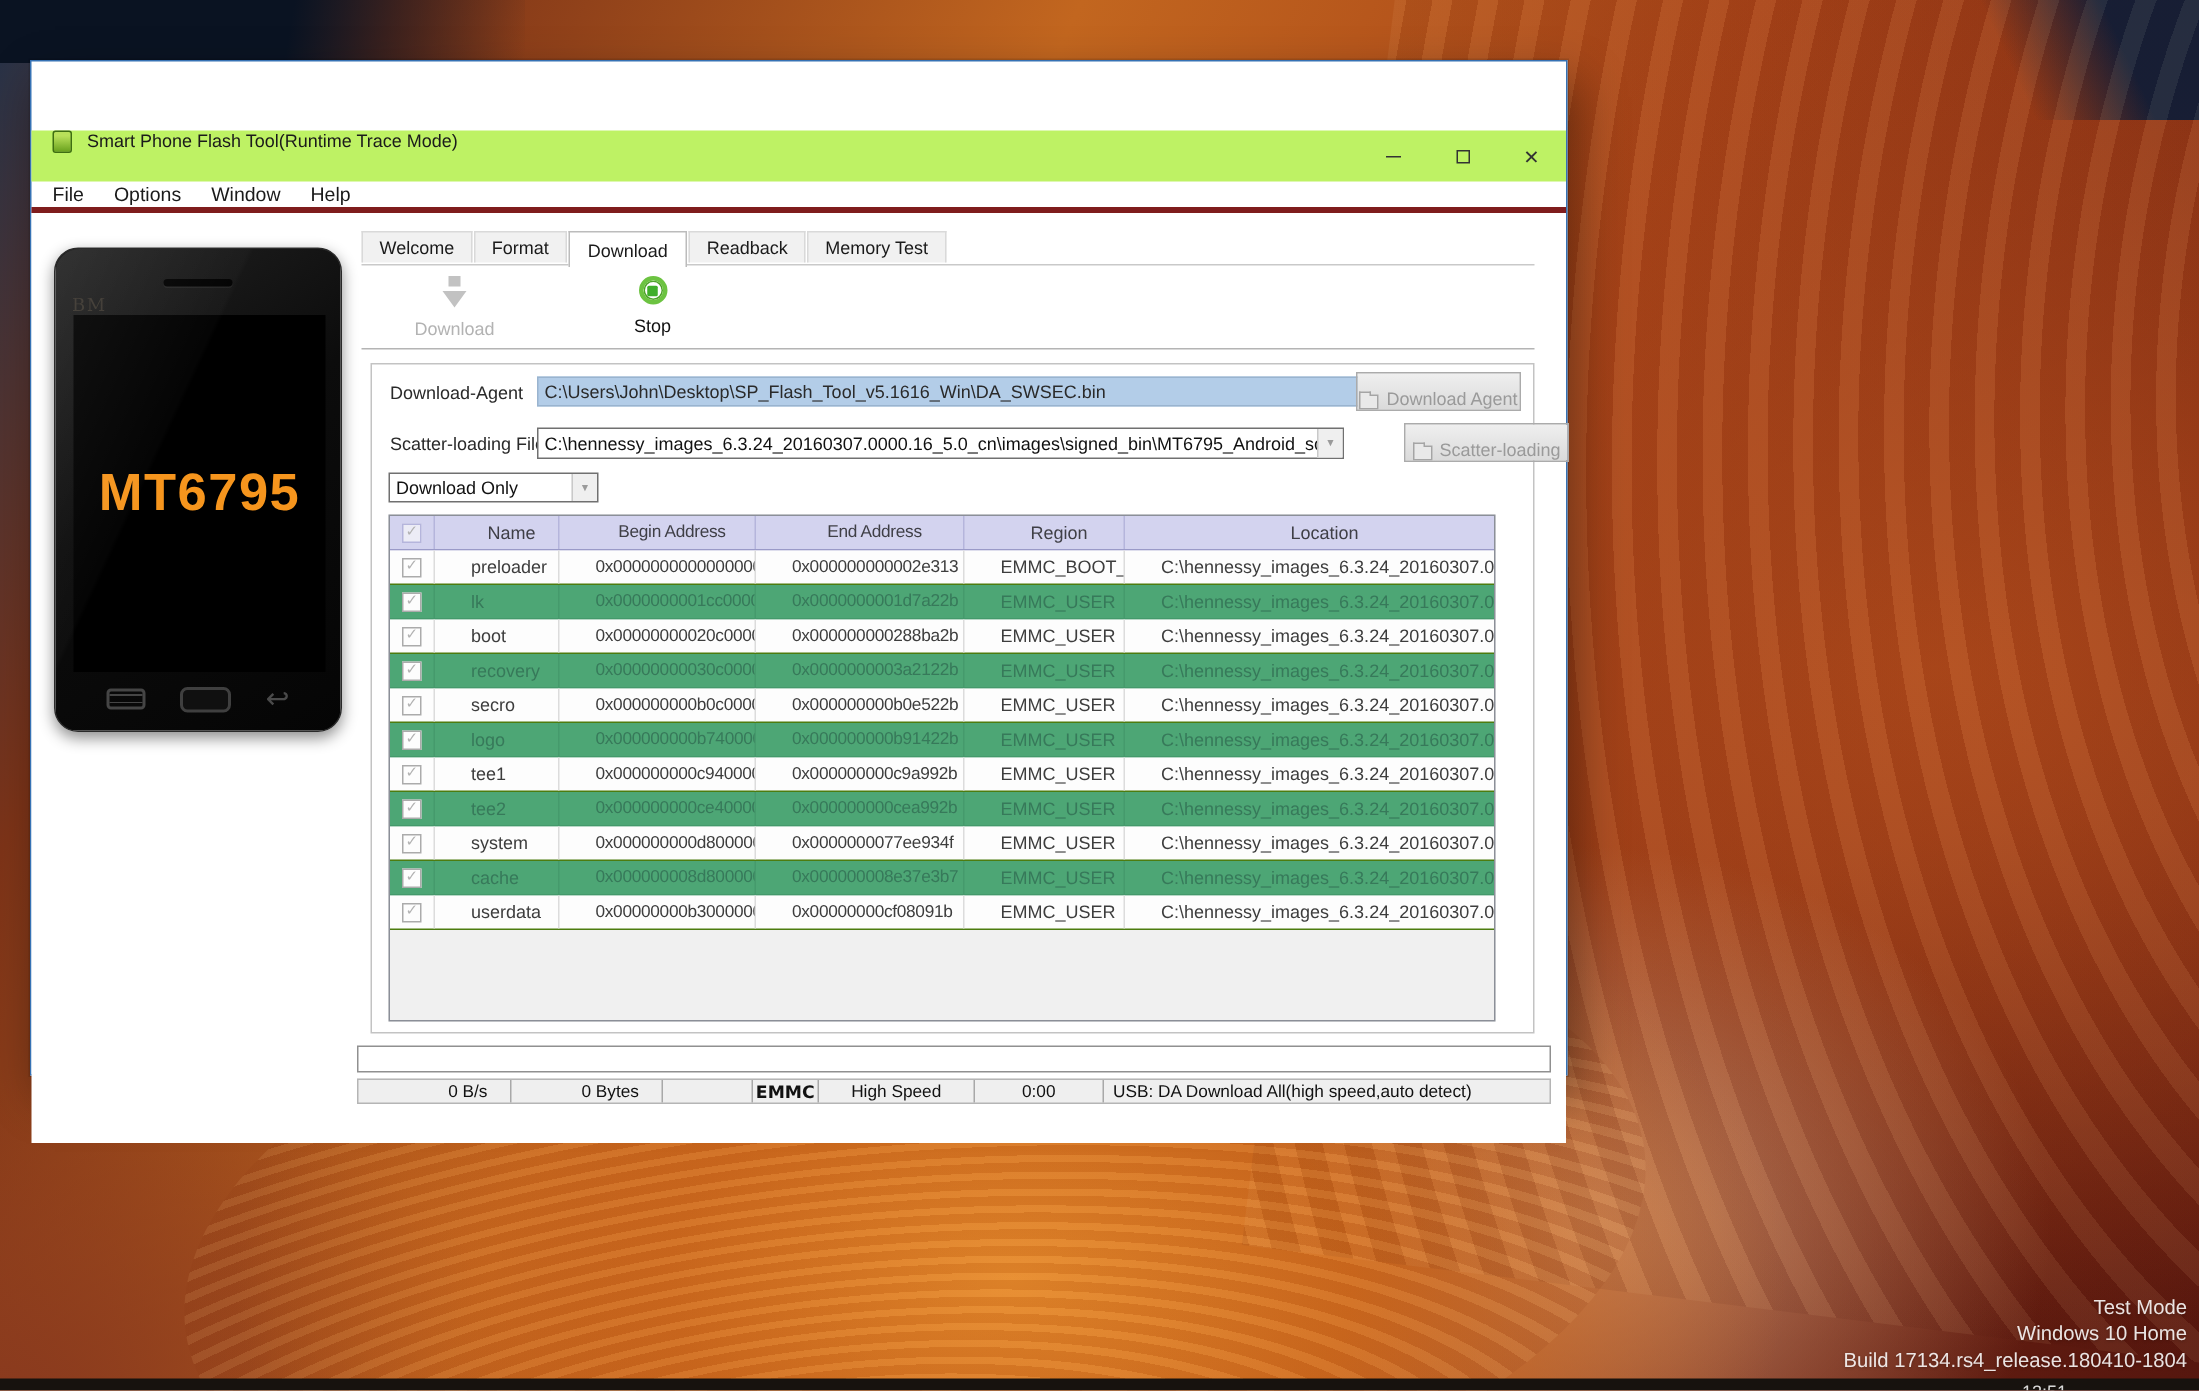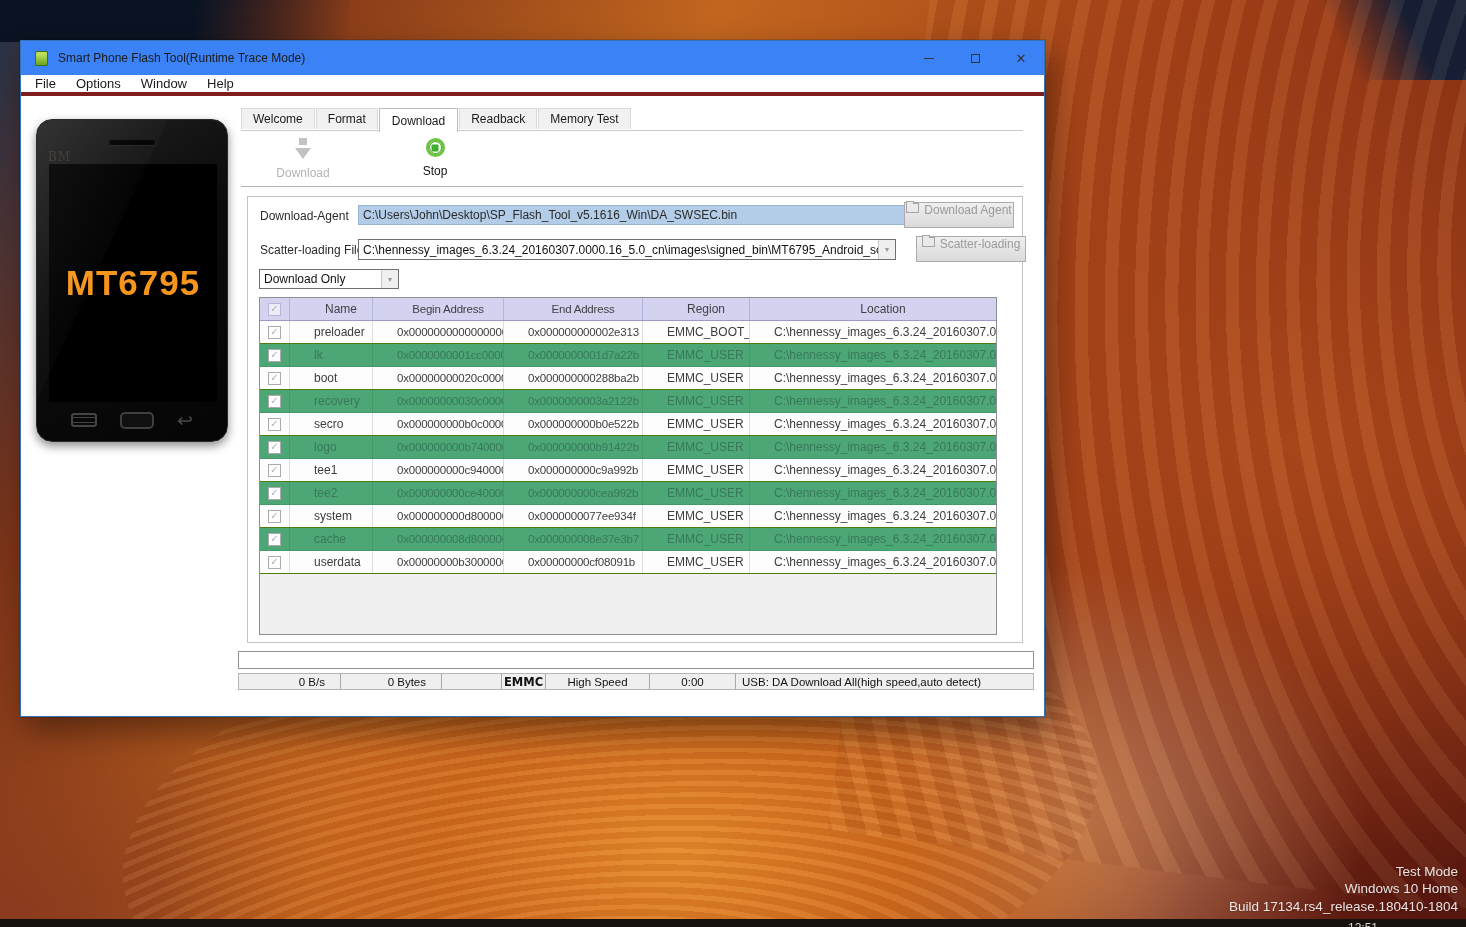--- a/index.html
+++ b/index.html
@@ -32,21 +32,21 @@
     color:rgba(255,255,255,.88); font-size:13.5px; line-height:17.5px;
     text-shadow:0 1px 2px rgba(0,0,0,.25); }
   .taskbar { position:absolute; left:0; bottom:0; width:100%; height:8px;
     background:#17120e; overflow:hidden; }
   .taskbar .clock { position:absolute; left:1348px; top:2px; color:#d8d8d8; font-size:12px; }
 
   
   .win { position:absolute; left:20px; top:40px; width:1025px; height:677px;
     background:#fff; border:1px solid #3672b4;
     box-shadow:0 0 0 1px rgba(0,0,0,.12), 6px 14px 30px rgba(0,0,0,.4); }
-  .titlebar { height:34px; background:#3b82f6; display:flex; align-items:center; position:relative; }
+  .titlebar { height:34px; background:#bef264; display:flex; position:relative;margin-top:46px; }
   .app-ico { width:13px; height:15px; margin-left:14px; border:1px solid #3e6e12; border-radius:2px;
     background:linear-gradient(#b9e05a 20%, #6aa21e); }
   .title-text { margin-left:10px; font-size:12px; color:#1a1a1a; }
   .win-ctrls { position:absolute; right:0; top:0; height:34px; display:flex; }
   .ctrl { width:46px; height:34px; display:flex; align-items:center; justify-content:center;
     color:#333; font-size:13px; }
   .min-bar { width:10px; height:1px; background:#333; }
   .max-box { width:9px; height:9px; border:1px solid #333; }
   .menubar { height:21px; display:flex; align-items:center; font-size:13px; color:#1a1a1a;
     border-bottom:4px solid #7f1d1d; padding-left:4px; }
@@ -104,21 +104,21 @@
     background:#b3cde8; border:1px solid #9ab4cf; font-size:12px; color:#2a2a2a;
     line-height:18px; padding:0 4px; white-space:nowrap; overflow:hidden; }
   .combo { position:absolute; background:#fff; border:1px solid #707070; font-size:12px;
     color:#111; display:flex; align-items:center; }
   .combo .val { flex:1; padding:0 4px; white-space:nowrap; overflow:hidden; }
   .combo .drop { width:17px; align-self:stretch; background:#efefef; border-left:1px solid #c9c9c9;
     display:flex; align-items:center; justify-content:center; }
   .combo .drop::after { content:"▼"; font-size:7px; color:#9a9a9a; }
   .gray-btn { position:absolute; width:110px; height:26px; background:linear-gradient(#efefef,#dadada);
     border:1px solid #ababab; color:#9a9a9a; font-size:12px;
-    display:flex; align-items:flex-start; justify-content:center; gap:5px; }
+    display:flex; align-items:flex-end; justify-content:center; gap:5px; }
   .folder-ico { width:13px; height:10px; border:1px solid #a5a5a5; background:#e9e9e9; position:relative; }
   .folder-ico::before { content:""; position:absolute; left:-1px; top:-3px; width:6px; height:2px;
     border:1px solid #a5a5a5; border-bottom:none; background:#e9e9e9; }
 
   
   .ptable { position:absolute; left:11px; top:100px; width:738px; height:338px;
     border:1px solid #8b8f98; background:#f0f0f0; overflow:hidden; }
   .trow, .thead { display:flex; height:23px;gap:20px; }
   .thead { background:#d3d3ef; border-bottom:1px solid #9a9ac8; color:#3f3f46; }
   .thead .td { border-right:1px solid #b5b5dc; display:flex; align-items:center; justify-content:center;
@@ -230,21 +230,21 @@
         <button class="gray-btn" style="left:656px; top:5px;">
           <span class="folder-ico"></span>
           <span>Download Agent</span>
         </button>
 
         <span class="f-label" style="left:12px; top:46px;">Scatter-loading File</span>
         <div class="combo" style="left:110px; top:42px; width:538px; height:21px;">
           <span class="val">C:\hennessy_images_6.3.24_20160307.0000.16_5.0_cn\images\signed_bin\MT6795_Android_scatter.txt</span>
           <span class="drop"></span>
         </div>
-        <button class="gray-btn" style="left:668px; top:39px;">
+        <button class="gray-btn" style="left:688px; top:39px;">
           <span class="folder-ico"></span>
           <span>Scatter-loading</span>
         </button>
 
         <div class="combo" style="left:11px; top:72px; width:140px; height:20px;">
           <span class="val">Download Only</span>
           <span class="drop"></span>
         </div>
 
         <div class="ptable">

